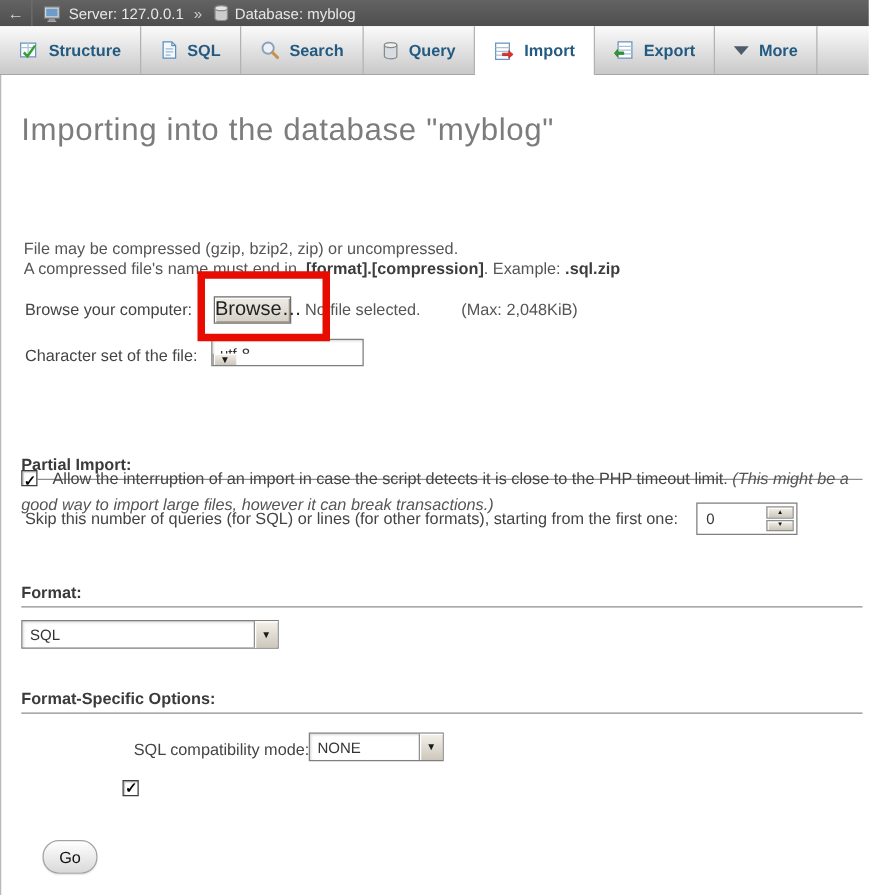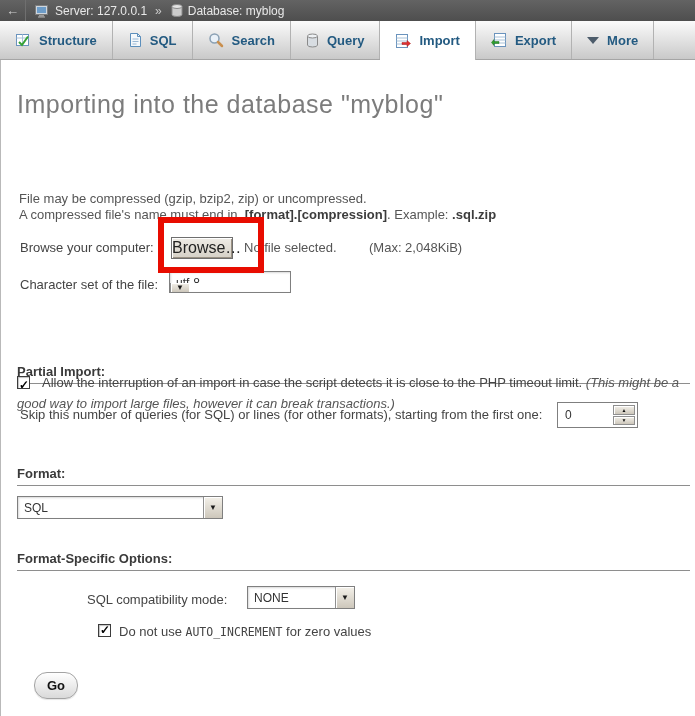--- a/index.html
+++ b/index.html
@@ -121,21 +121,21 @@
     border:1px solid #8f8f8f; box-shadow: inset 1px 1px 0 #fff;
     display:flex; align-items:center; justify-content:center; cursor:pointer;
   }
   .spin-btn.up::after   { content:"▲"; font-size:5px; color:#111; }
   .spin-btn.down::after { content:"▼"; font-size:5px; color:#111; }
 
   .go-btn {
     position:absolute; left:33px; top:612px; width:44px; height:27px;
     border-radius:13px; border:1px solid #a3a3a3;
     background:linear-gradient(#ffffff,#d9d9d9);
-    font-size:13px; font-weight:bold; color:#111;
+    font-size:13px; font-weight:normal; color:#111;
     text-align:center; line-height:25px; cursor:pointer;
     box-shadow:0 1px 1px rgba(0,0,0,0.1);
   }
 
   .highlight-box {
     position:absolute; left:157px; top:157px; width:106px; height:56px;
     border:6px solid #e80c00; z-index:5; pointer-events:none;
   }
 
   .mono { font-family:"DejaVu Sans Mono", monospace; font-size:11.5px; }
@@ -282,26 +282,23 @@
   </div>
 
   <div class="sect-head" style="top:406px;">Format:</div>
   <div class="combo" style="left:16px; top:436px; width:206px; height:23px;">
     <span class="val">SQL</span>
     <span class="drop"></span>
   </div>
 
   <div class="sect-head" style="top:491px;">Format-Specific Options:</div>
 
-  <div class="lbl" style="left:86px; top:532px;text-align:right;">SQL compatibility mode:</div>
+  <div class="lbl" style="left:106px; top:532px;text-align:right;">SQL compatibility mode:</div>
   <div class="combo" style="left:246px; top:526px; width:108px; height:23px;">
     <span class="val">NONE</span>
     <span class="drop"></span>
   </div>
 
   <span class="checkbox checked" style="left:97px; top:564px;"></span>
-  <div class="lbl" style="left:118px; top:564px;">
-    <span>Do not use </span><span class="mono">AUTO_INCREMENT</span><span> for zero values</span>
-  </div>
 
   <div class="go-btn">Go</div>
 
 </div>
 
 </body></html>

